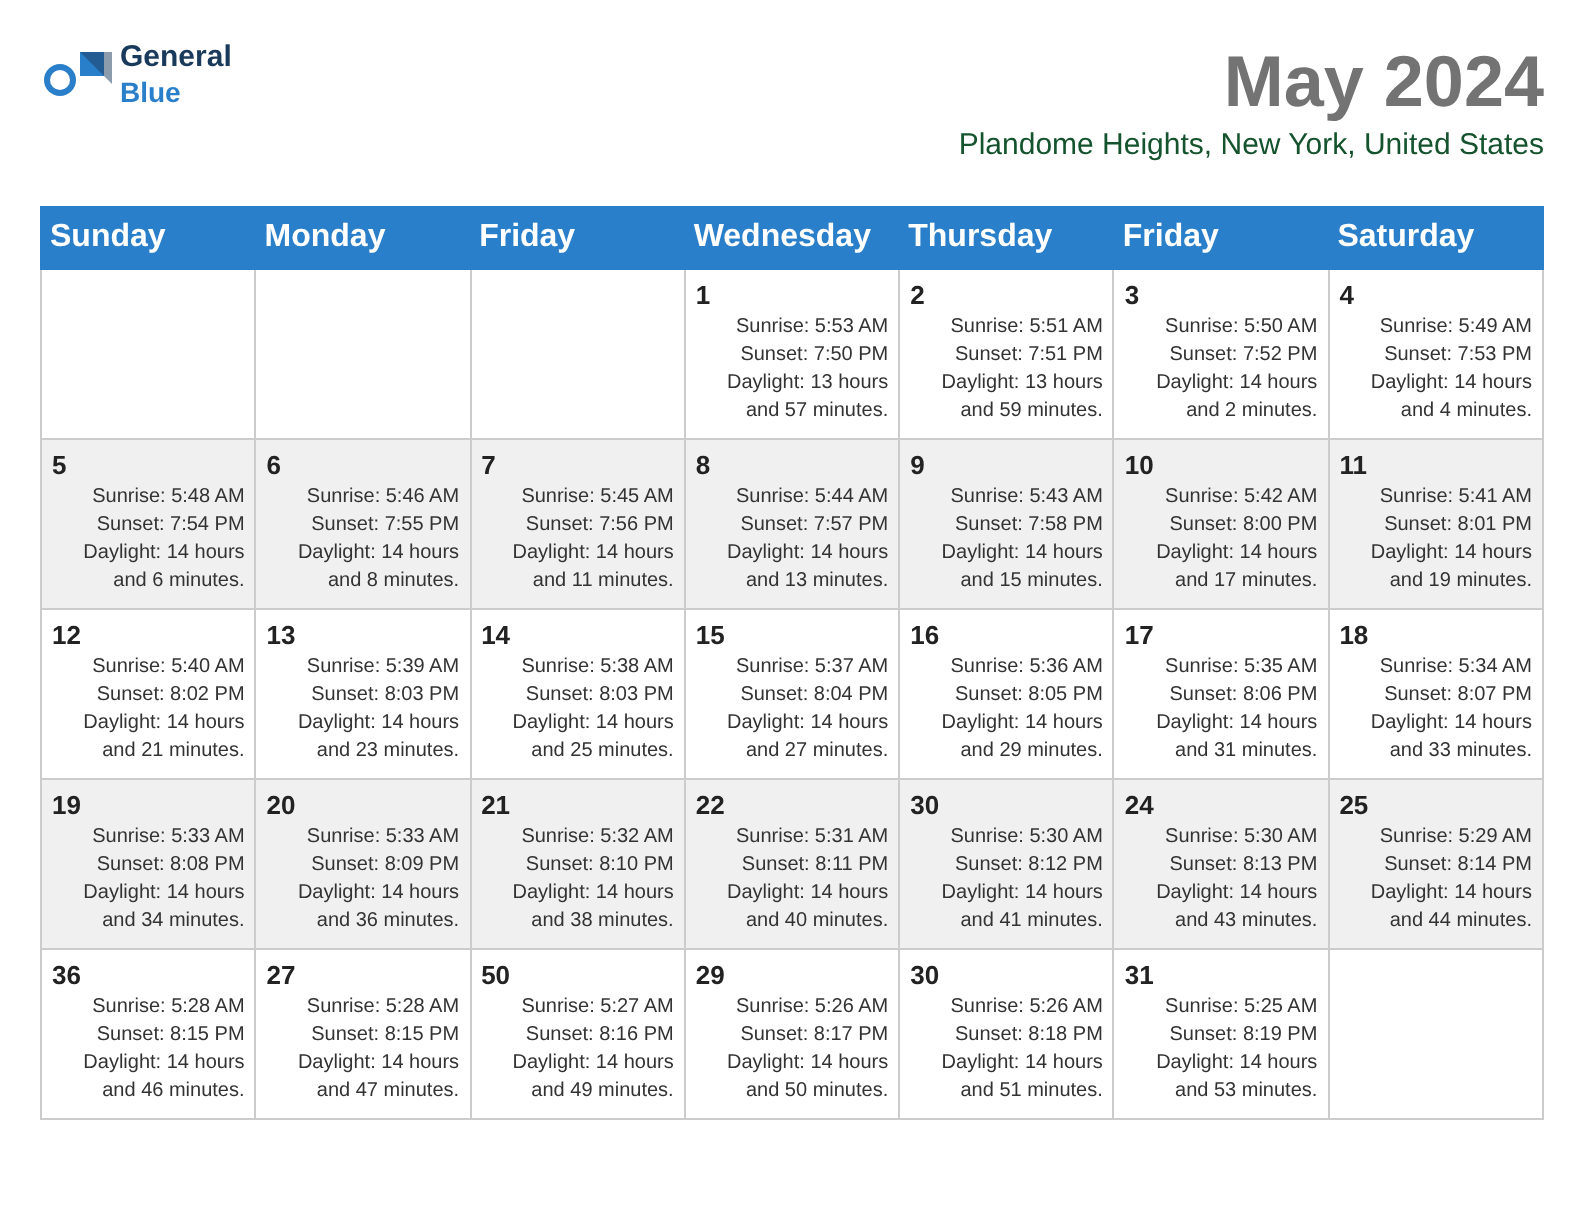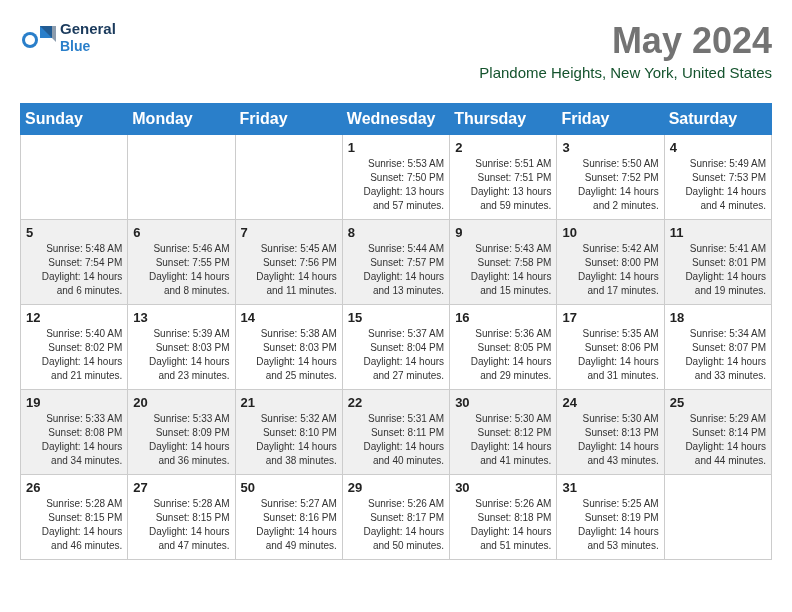--- a/index.html
+++ b/index.html
@@ -223,21 +223,21 @@
           <span class="day-num">24</span>
           <div class="cell-text">Sunrise: 5:30 AM<br>Sunset: 8:13 PM<br>Daylight: 14 hours<br>and 43 minutes.</div>
         </td>
         <td>
           <span class="day-num">25</span>
           <div class="cell-text">Sunrise: 5:29 AM<br>Sunset: 8:14 PM<br>Daylight: 14 hours<br>and 44 minutes.</div>
         </td>
       </tr>
       <tr>
         <td>
-          <span class="day-num">26</span>
+          <span class="day-num">36</span>
           <div class="cell-text">Sunrise: 5:28 AM<br>Sunset: 8:15 PM<br>Daylight: 14 hours<br>and 46 minutes.</div>
         </td>
         <td>
           <span class="day-num">27</span>
           <div class="cell-text">Sunrise: 5:28 AM<br>Sunset: 8:15 PM<br>Daylight: 14 hours<br>and 47 minutes.</div>
         </td>
         <td>
           <span class="day-num">50</span>
           <div class="cell-text">Sunrise: 5:27 AM<br>Sunset: 8:16 PM<br>Daylight: 14 hours<br>and 49 minutes.</div>
         </td>

